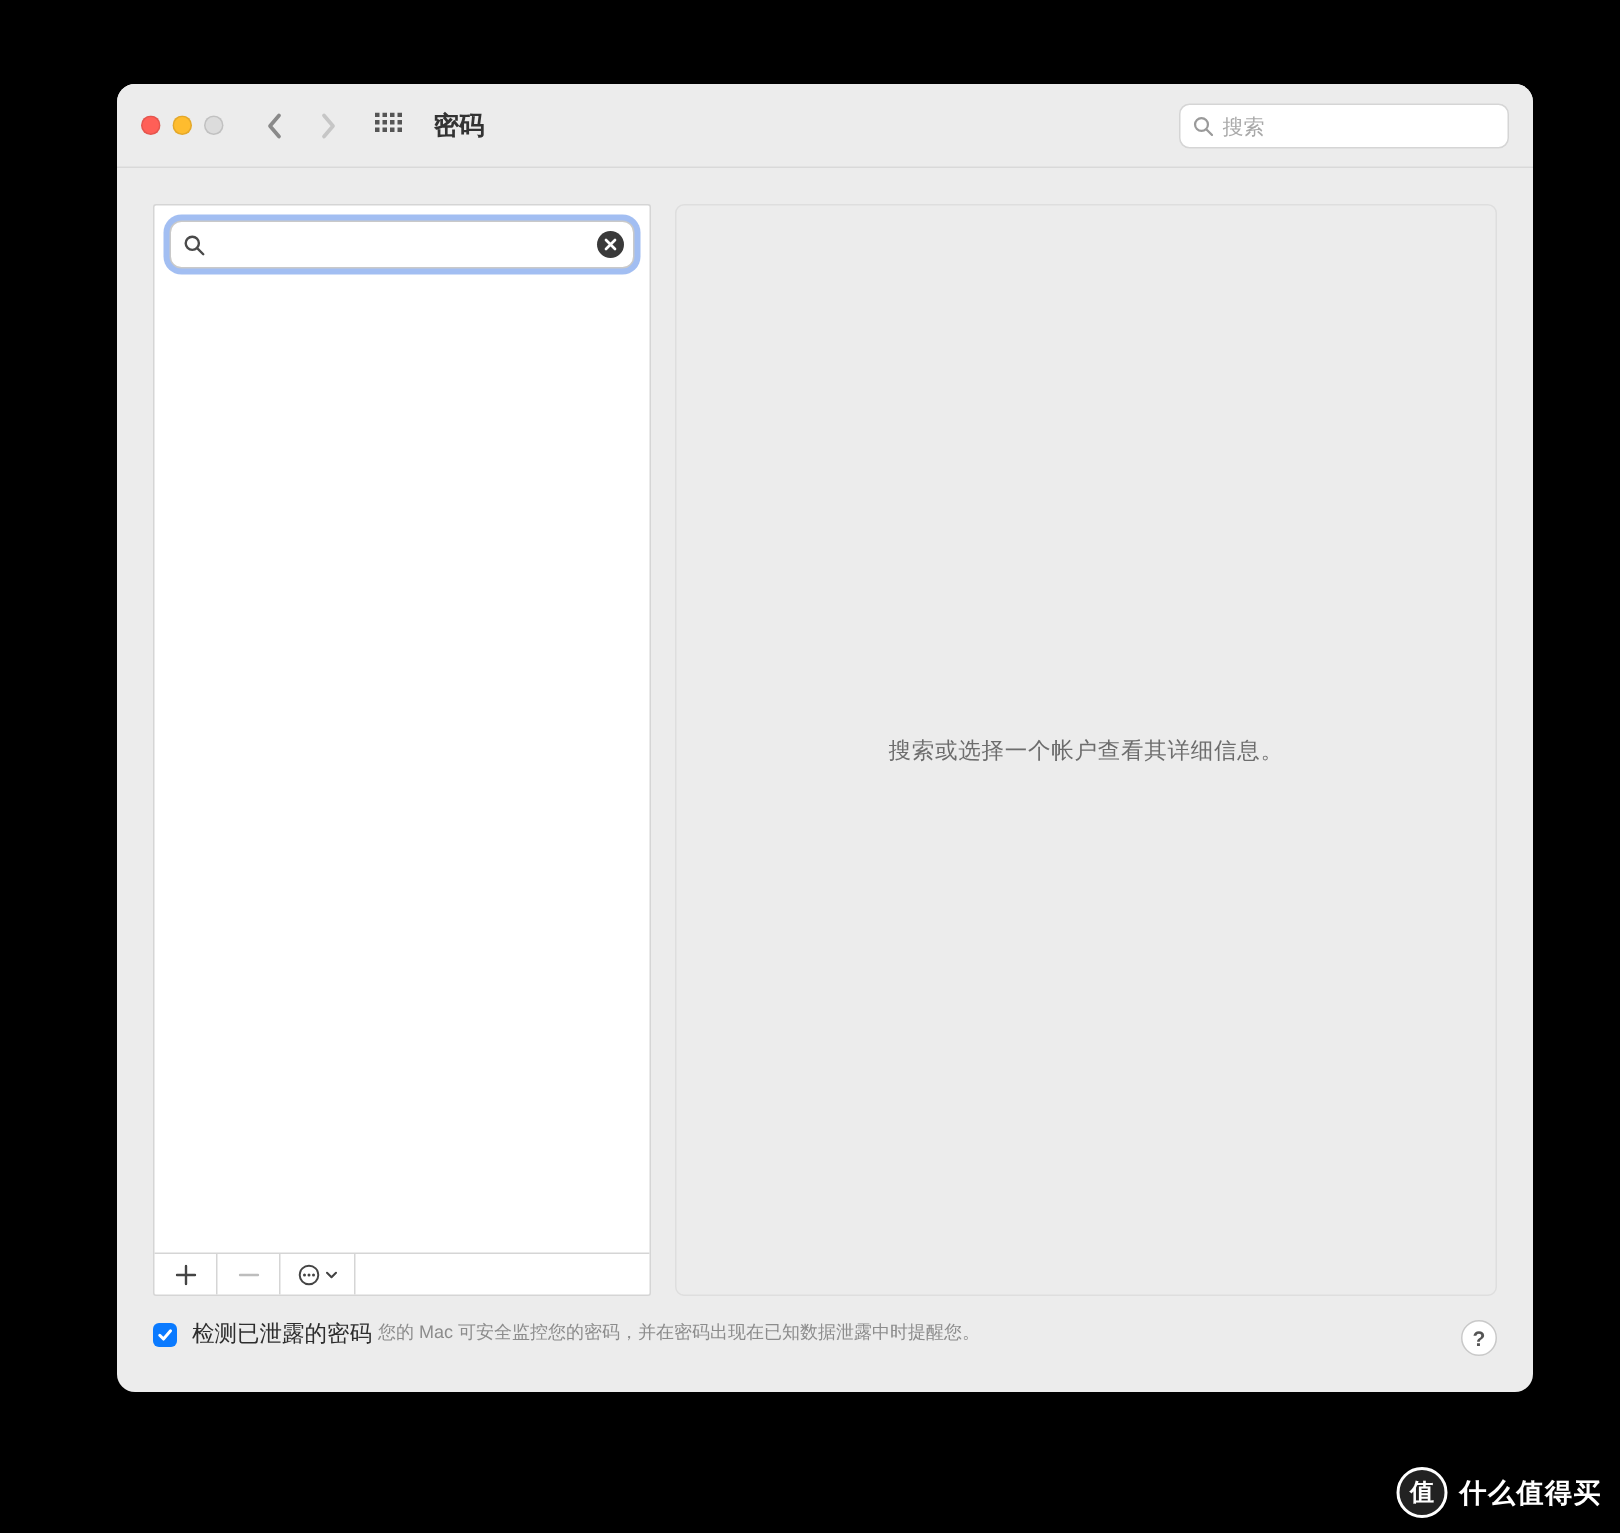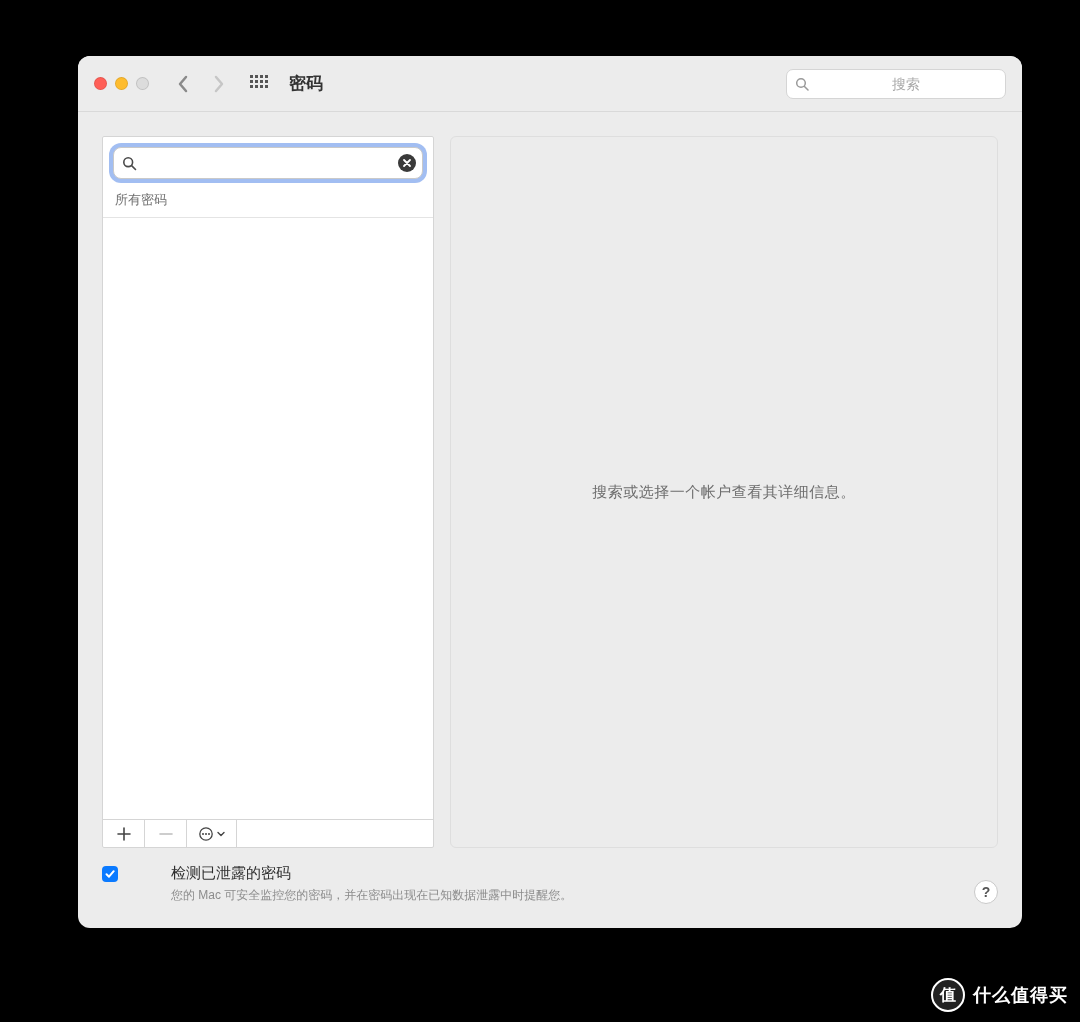--- a/index.html
+++ b/index.html
@@ -62,21 +62,21 @@
     background: #fff;
     border: 1px solid #d5d5d5;
     border-radius: 7px;
     display: flex;
     align-items: center;
     padding: 0 8px;
     gap: 6px;
   }
   .topsearch input {
     border: none; outline: none; background: transparent;
-    font-size: 14px; width: 100%; color:#4c1d95;text-align:center;
+    font-size: 14px; width: 100%; color:#4c1d95;
   }
   .topsearch input::placeholder { color:#a9a9a9; }
   .content {
     flex: 1;
     padding: 24px;
     display: flex;
     flex-direction: column;
   }
   .columns {
     flex: 1;
@@ -154,21 +154,21 @@
     margin-top: 16px;
     gap:10px;
   }
   .checkbox {
     width:16px; height:16px; border-radius:4px;
     background:#0a7aff;
     display:flex; align-items:center; justify-content:center;
     margin-top:2px;
     flex-shrink:0;
   }
-  .cb-text { display:flex; flex-direction:column; gap:4px;margin-left:43px;}
+  .cb-text { display:flex; flex-direction:row; gap:4px;}
   .cb-label { font-size:15px; color:#2e2e2e; }
   .cb-desc { font-size:12px; color:#8c8c8c; }
   .help-btn {
     width:24px; height:24px; border-radius:50%;
     background:#fff; border:1px solid #c9c9c9;
     display:flex; align-items:center; justify-content:center;
     color:#555; font-size:14px; font-weight:600;
     align-self:flex-end;
     margin-left:auto;
     cursor:pointer;
@@ -252,21 +252,20 @@
                 </svg>
             </span>
             <input type="text" value="" style="">
             <div class="clear-btn">
               <svg width="10" height="10" viewBox="0 0 10 10">
                   <path d="M2 2 L8 8 M8 2 L2 8" stroke="#fff" stroke-width="1.8" stroke-linecap="round"></path>
                 </svg>
             </div>
           </div>
         </div>
-        <div class="section-label">所有密码</div>
         <div class="list-body"></div>
         <div class="left-toolbar">
           <div class="tb-btn">
             <svg width="14" height="14" viewBox="0 0 14 14">
                 <path d="M7 1 V13 M1 7 H13" stroke="currentColor" stroke-width="1.6" stroke-linecap="round"></path>
               </svg>
           </div>
           <div class="tb-btn disabled">
             <svg width="14" height="14" viewBox="0 0 14 14">
                 <path d="M1 7 H13" stroke="currentColor" stroke-width="1.6" stroke-linecap="round"></path>

